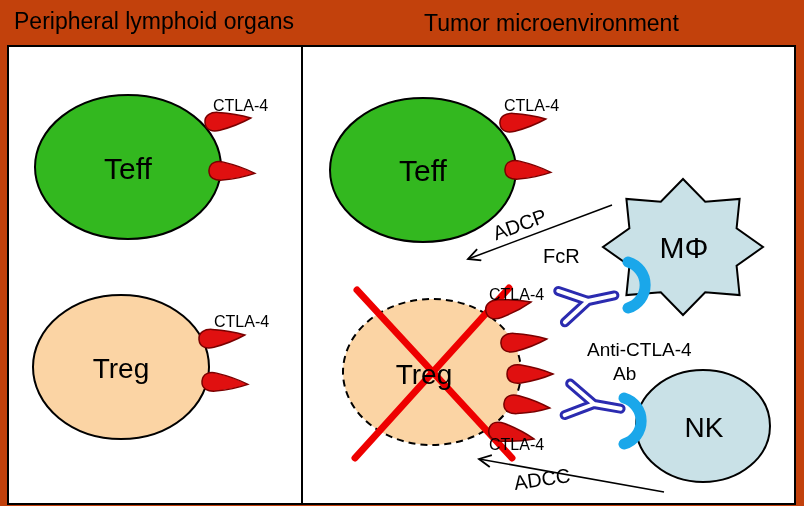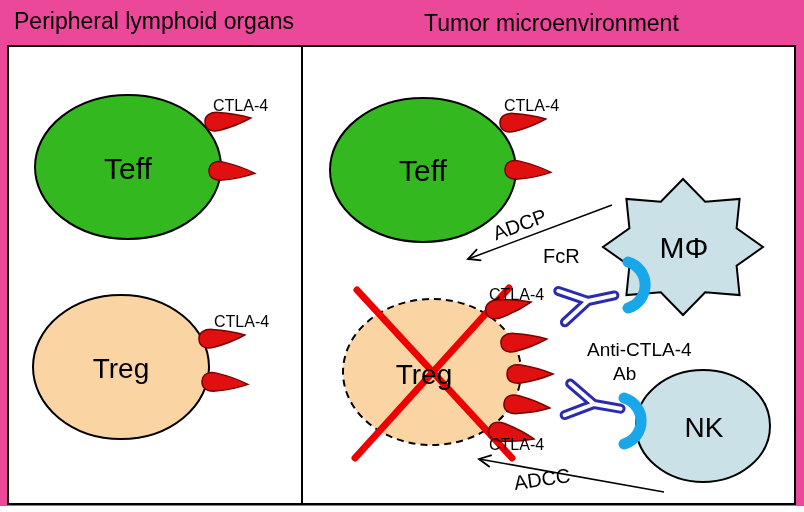--- a/index.html
+++ b/index.html
@@ -1,16 +1,16 @@
 <!DOCTYPE html>
 <html style="--teff-fill: #33b81f; --treg-fill: #fbd4a4; --immune-fill: #c9e1e7; --receptor-fill: #e01010; --receptor-stroke: #7a0000; --cross-red: #ee0000; --antibody-blue: #2b2bb0; --fcr-cyan: #1aa7ea;"><head>
 <meta charset="utf-8">
 <style>
   html,body { margin:0; padding:0; background:#fff; }
-  #stage { position:relative; width:804px; height:506px; background:#ec4899;
+  #stage { position:relative; width:804px; height:506px; background:#c2410c;
            font-family:"Liberation Sans", sans-serif; }
   svg text { font-family:"Liberation Sans", sans-serif; fill:#000; }
   .panel   { fill:#fff; stroke:#000; stroke-width:2; }
   .teff    { fill:var(--teff-fill,#33b81f); stroke:#000; stroke-width:2; }
   .treg    { fill:var(--treg-fill,#fbd4a4); stroke:#000; stroke-width:2; }
   .dashed  { stroke-dasharray:7 5; }
   .immune  { fill:var(--immune-fill,#c9e1e7); stroke:#000; stroke-width:2; }
   .receptor{ fill:var(--receptor-fill,#e01010); stroke:var(--receptor-stroke,#7a0000); stroke-width:1.5; }
   .cross   { stroke:var(--cross-red,#ee0000); stroke-width:7; stroke-linecap:round; }
   .ab-outer{ stroke:var(--antibody-blue,#2b2bb0); stroke-width:10; fill:none;

